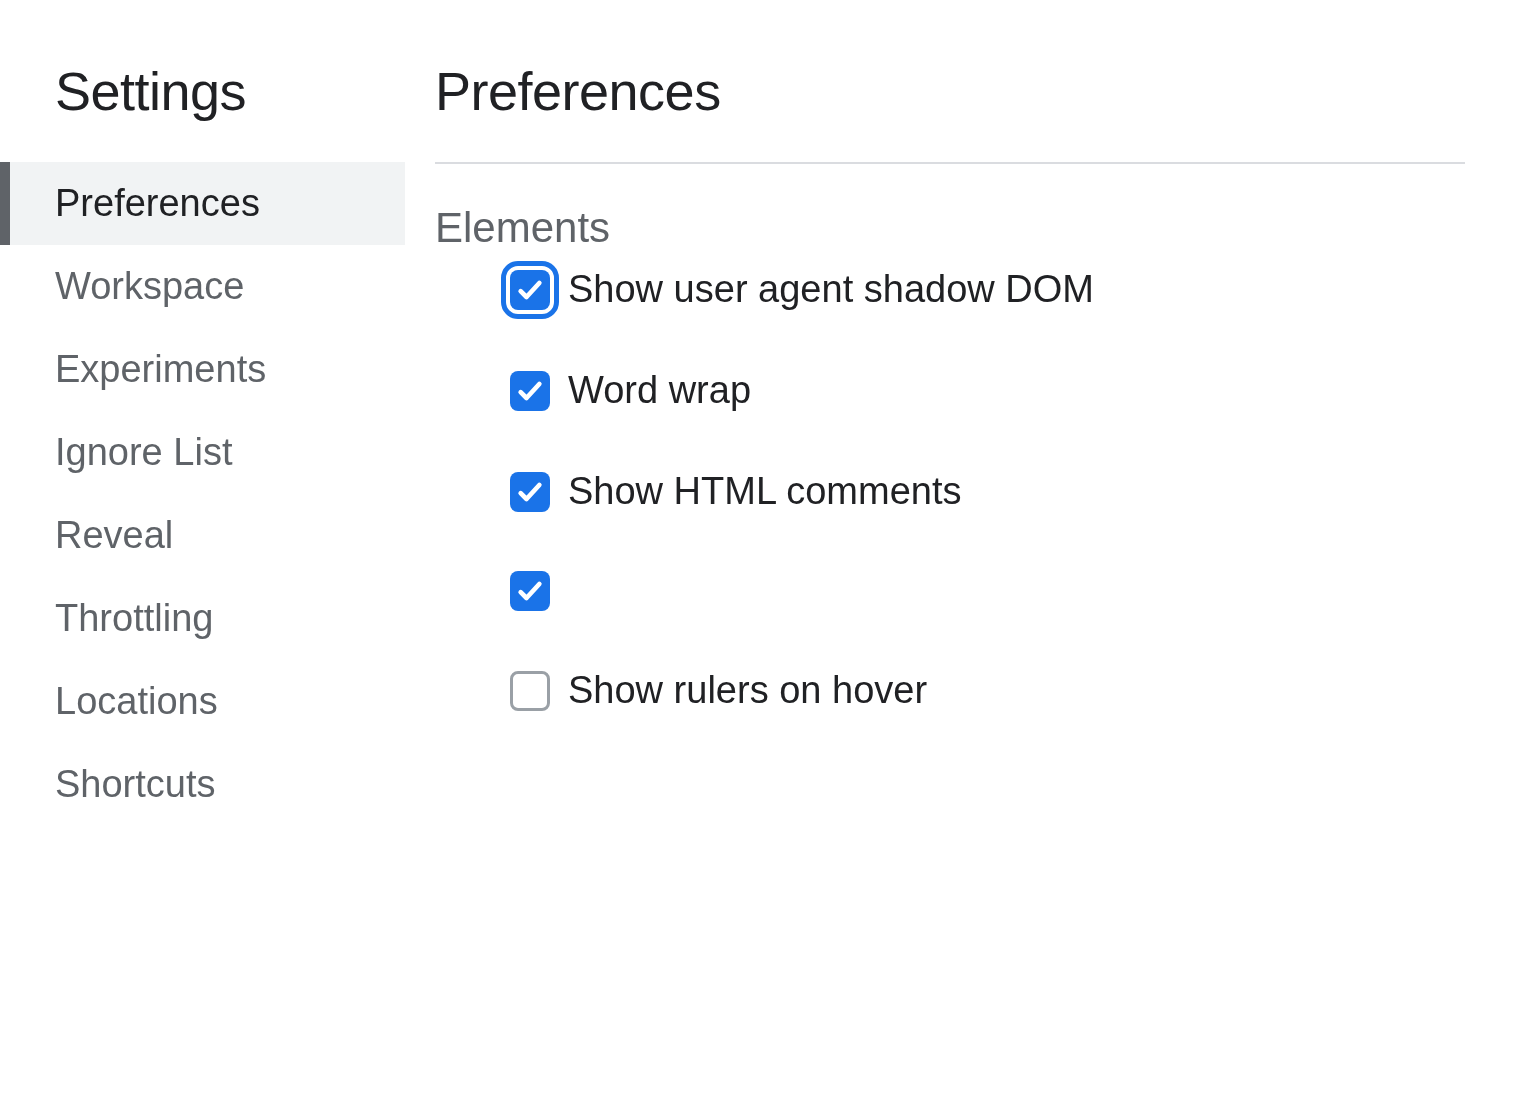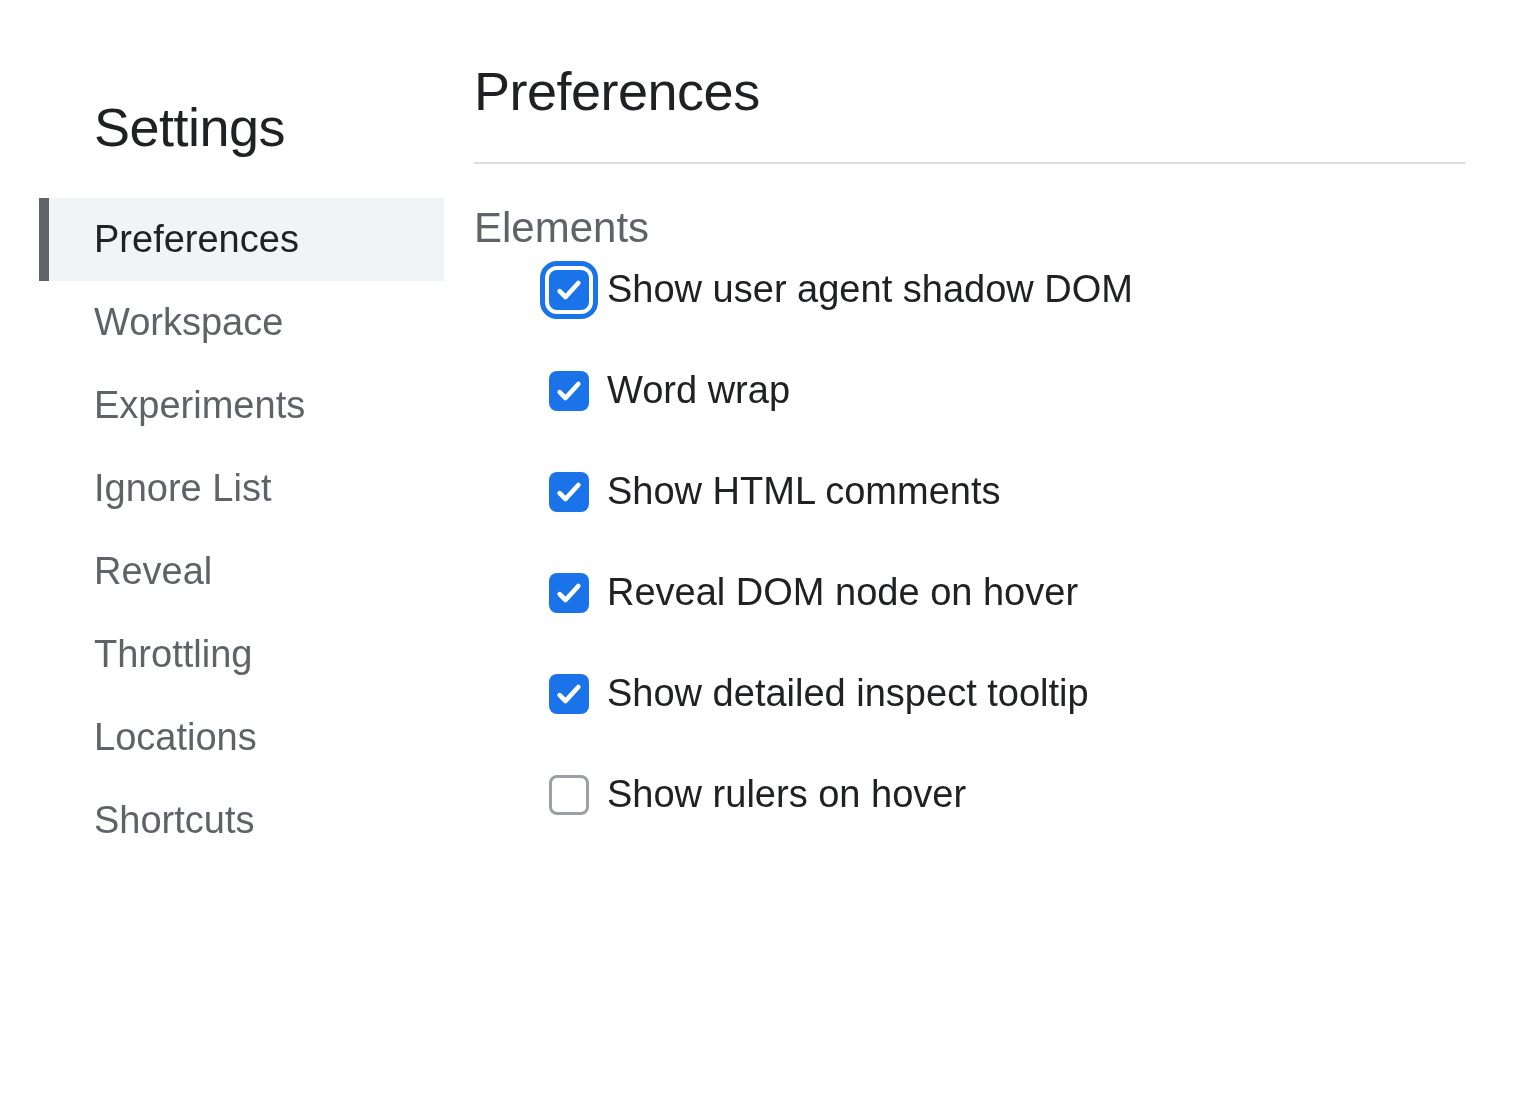--- a/index.html
+++ b/index.html
@@ -10,23 +10,22 @@
     body {
       font-family: -apple-system, BlinkMacSystemFont, "Segoe UI", Helvetica, Arial, sans-serif;
       background: #fff;
       color: #202124;
       width: 1520px;
       height: 1110px;
       display: flex;
     }
     .sidebar {
       width: 405px;
-      padding-top: 96px;
+      padding-top: 60px;
       flex-shrink: 0;
-      margin-left: 39px;
     }
     .sidebar-title {
       font-size: 54px;
       font-weight: 400;
       color: #202124;
       padding: 0 0 40px 55px;
       letter-spacing: -0.5px;
     }
     .sidebar-item {
       font-size: 38px;
@@ -156,28 +155,19 @@
           </svg>
         </span>
         <span class="option-label">Show HTML comments</span>
       </label>
       <label class="option-row">
         <span class="checkbox checked">
           <svg viewBox="0 0 24 24" fill="none" stroke="#fff" stroke-width="4" stroke-linecap="round" stroke-linejoin="round">
             <polyline points="4 13 9 18 20 6"></polyline>
           </svg>
         </span>
-        <span class="option-label">Reveal DOM node on hover</span>
-      </label>
-      <label class="option-row">
-        <span class="checkbox checked">
-          <svg viewBox="0 0 24 24" fill="none" stroke="#fff" stroke-width="4" stroke-linecap="round" stroke-linejoin="round">
-            <polyline points="4 13 9 18 20 6"></polyline>
-          </svg>
-        </span>
-        <span class="option-label">Show detailed inspect tooltip</span>
       </label>
       <label class="option-row">
         <span class="checkbox unchecked"></span>
         <span class="option-label">Show rulers on hover</span>
       </label>
     </div>
 </div>
 
 </body></html>

